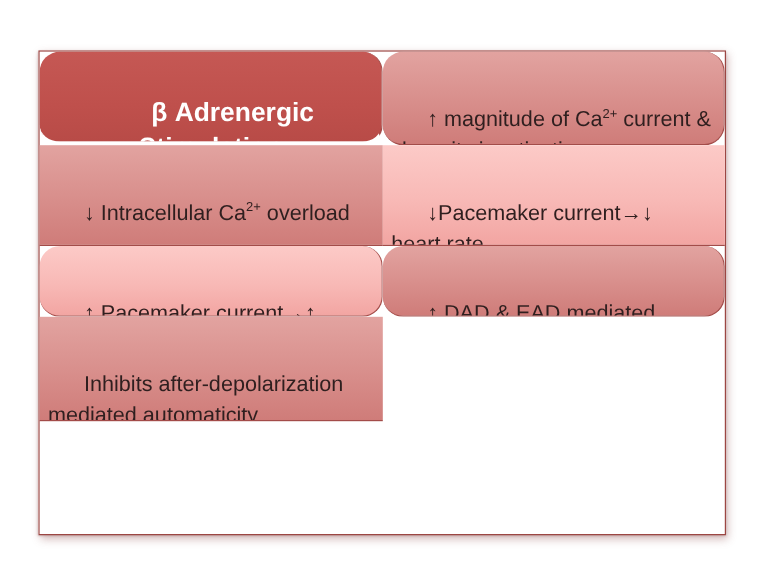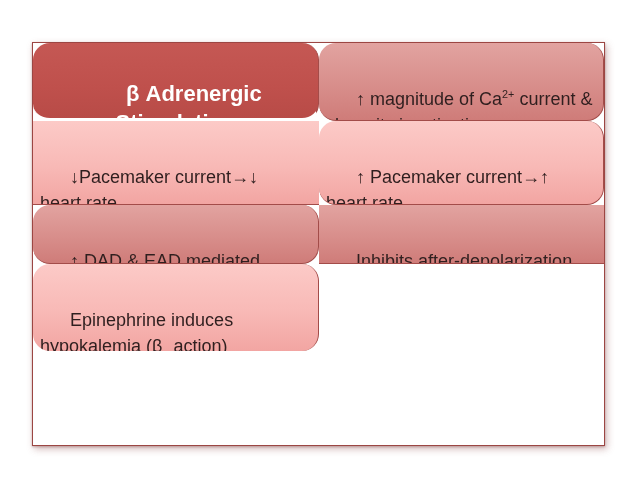--- a/index.html
+++ b/index.html
@@ -68,38 +68,37 @@
 
     <div class="cell head col-l">
       <span>β Adrenergic
 Stimulation</span>
     </div>
 
     <div class="cell body salmon col-l">
       <span>↑ magnitude of Ca</span><sup class="sp">2+</sup><span> current &amp;
 slows its inactivation</span>
     </div>
+    <div class="cell body salmon">
+      <span>↓ Intracellular Ca</span><sup class="sp">2+</sup><span> overload</span>
+    </div>
 
     <div class="cell body pink">
       <span>↓Pacemaker current→↓
 heart rate</span>
     </div>
     <div class="cell body pink col-l">
       <span>↑ Pacemaker current→↑
 heart rate</span>
     </div>
 
     <div class="cell body salmon col-l">
       <span>↑ DAD &amp; EAD mediated
 arrhythmias</span>
     </div>
     <div class="cell body salmon">
       <span>Inhibits after-depolarization
 mediated automaticity</span>
     </div>
 
-    <div class="cell body pink col-l last">
-      <span>Epinephrine induces
-hypokalemia (β</span><sub class="sb">2</sub><span> action)</span>
-    </div>
 
   </div>
 </div>
 
 </body></html>

